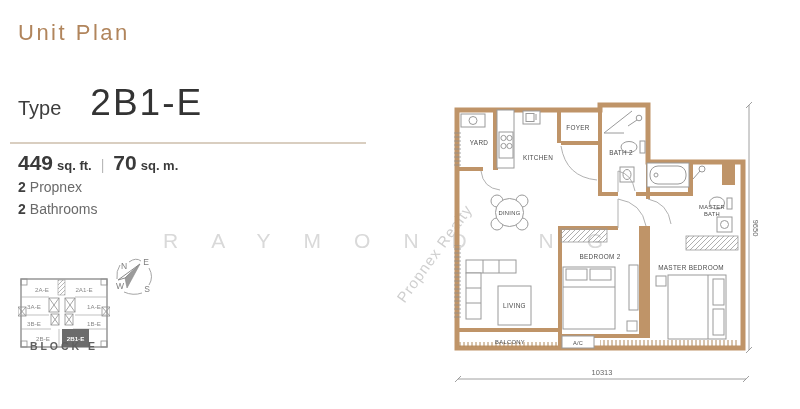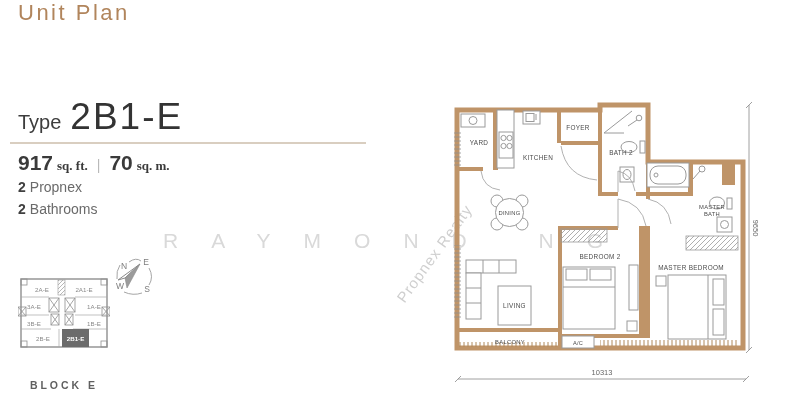--- a/index.html
+++ b/index.html
@@ -1,33 +1,33 @@
 <!DOCTYPE html>
 <html><head>
 <meta charset="utf-8">
 <style>
   html,body{margin:0;padding:0;}
   body{width:800px;height:409px;background:#ffffff;position:relative;overflow:hidden;
        font-family:"Liberation Sans",sans-serif;color:#3a3a3a;}
   .abs{position:absolute;}
 
   
-  .page-title{left:18px;top:0;font-size:22px;letter-spacing:2.5px;color:#b1855c;}
-  .type-row{left:18px;top:96px;display:flex;align-items:baseline;}
+  .page-title{left:18px;top:20px;font-size:22px;letter-spacing:2.5px;color:#b1855c;}
+  .type-row{left:18px;top:82px;display:flex;align-items:baseline;gap:20px;}
   .type-prefix{font-size:20px;color:#3d3d3d;}
   .type-name{font-size:37px;color:#333;letter-spacing:2px;margin-left:9px;font-weight:500;}
   .divider{left:10px;top:142px;width:356px;height:2px;background:#d9cec0;}
   .area-row{left:18px;top:151px;display:flex;align-items:baseline;}
   .area-big{font-size:21px;font-weight:bold;color:#3a3a3a;}
-  .area-unit{font-size:13px;font-weight:bold;color:#3a3a3a;margin-left:4px;font-family:Liberation Serif, serif;}
+  .area-unit{font-size:13px;font-weight:bold;color:#3a3a3a;margin-left:4px;}
   .area-sep{font-size:14px;color:#b9b9b9;margin:0 9px;}
   .fact{left:18px;font-size:14px;color:#6a6a6a;}
   .fact b{color:#404040;font-weight:bold;margin-right:4px;}
 
-  .block-label{left:18px;top:379px;width:92px;text-align:center;font-size:10.5px;
+  .block-label{left:18px;top:340px;width:92px;text-align:center;font-size:10.5px;
                letter-spacing:3px;color:#606060;font-weight:bold;}
 
   
   .wm-name{left:163px;top:229px;font-size:21px;letter-spacing:33px;color:#d9d9d9;white-space:nowrap;}
   .wm-agency{left:400px;top:292px;font-size:15px;letter-spacing:1px;color:#cfcfcf;
              transform:rotate(-54deg);transform-origin:0 50%;white-space:nowrap;}
 
   
   .wall{fill:#bf9468;stroke:none;}
   .outer{fill:none;stroke:#bf9468;stroke-width:5;}
@@ -51,21 +51,21 @@
 <div class="abs page-title">Unit Plan</div>
 
 <div class="abs type-row">
   <span class="type-prefix">Type</span>
   <span class="type-name">2B1-E</span>
 </div>
 
 <div class="abs divider"></div>
 
 <div class="abs area-row">
-  <span class="area-big">917</span>
+  <span class="area-big">449</span>
   <span class="area-unit">sq. ft.</span>
   <span class="area-sep">|</span>
   <span class="area-big">70</span>
   <span class="area-unit">sq. m.</span>
 </div>
 
 <div class="abs fact" style="top:179px;">
   <b>2</b><span>Propnex</span>
 </div>
 <div class="abs fact" style="top:201px;text-align:center;">

